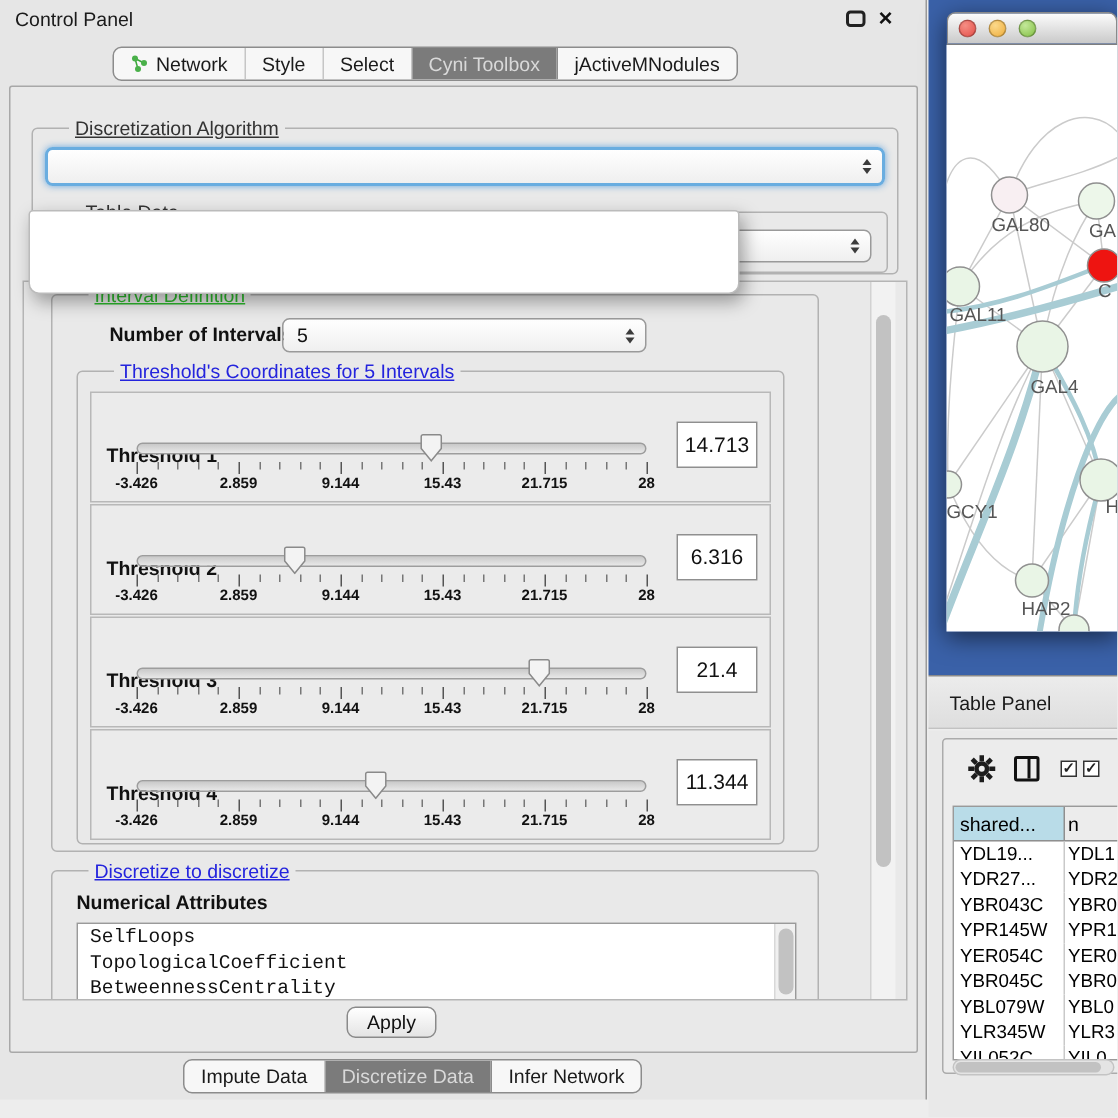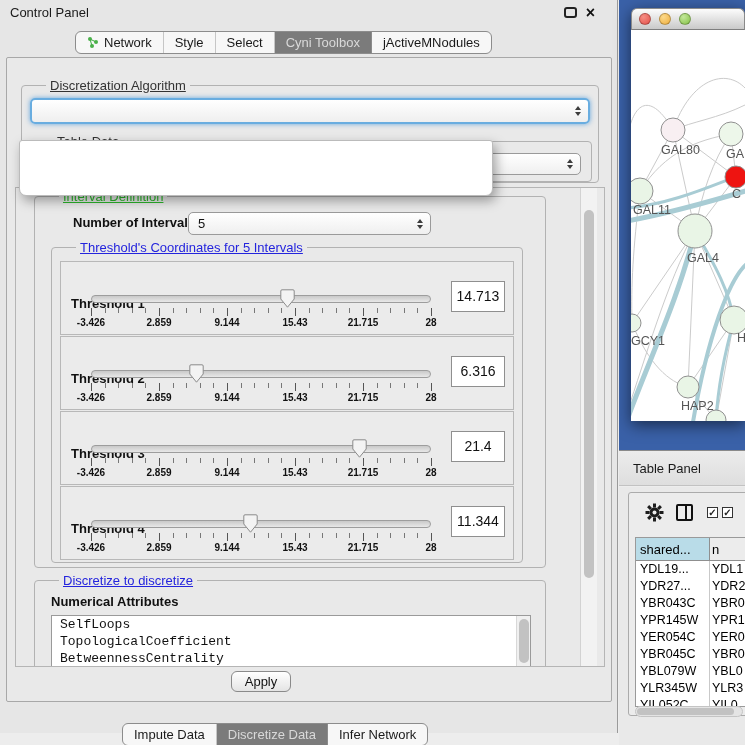--- a/index.html
+++ b/index.html
@@ -16,21 +16,21 @@
   .float-icon { width:13px; height:11px; border:2px solid #222; border-radius:3px; margin-right:9px; }
   .close-icon { font-size:16px; font-weight:bold; color:#111; line-height:11px; margin-right:12px; }
 
   .tabbar { position:absolute; display:flex; height:23px; border:1px solid #8c8c8c;
             border-radius:6px; background:#f7f7f7; overflow:hidden; font-size:13px; }
   .tabseg { display:flex; align-items:center; padding:0 11px; color:#1a1a1a; white-space:nowrap; }
   .tabseg + .tabseg { border-left:1px solid #c6c6c6; }
   .tabseg.sel { background:#7b7b7b; color:#d9d9d9; }
   .tabseg.sel + .tabseg { border-left-color:#8c8c8c; }
   #main-tabs { left:75px; top:31px; }
-  #bottom-tabs { left:122px; top:706px;margin-top:17px; }
+  #bottom-tabs { left:122px; top:706px; }
   .net-tab-icon { margin-right:5px; display:inline-flex; }
 
   #cp-main { position:absolute; left:6px; top:57px; width:606px; height:645px;
              border:1px solid #a8a8a8; border-radius:2px; background:#e9e9e9; }
 
   .group { position:absolute; border:1px solid #b2b2b2; border-radius:4px; }
   .gtitle { position:absolute; top:-8px; left:24px; background:#e9e9e9; padding:0 4px;
             font-size:13px; color:#333; white-space:nowrap;text-decoration:underline; }
   .gtitle.green { color:#2cb82c; }
   .gtitle.blue  { color:#2424dd; }

